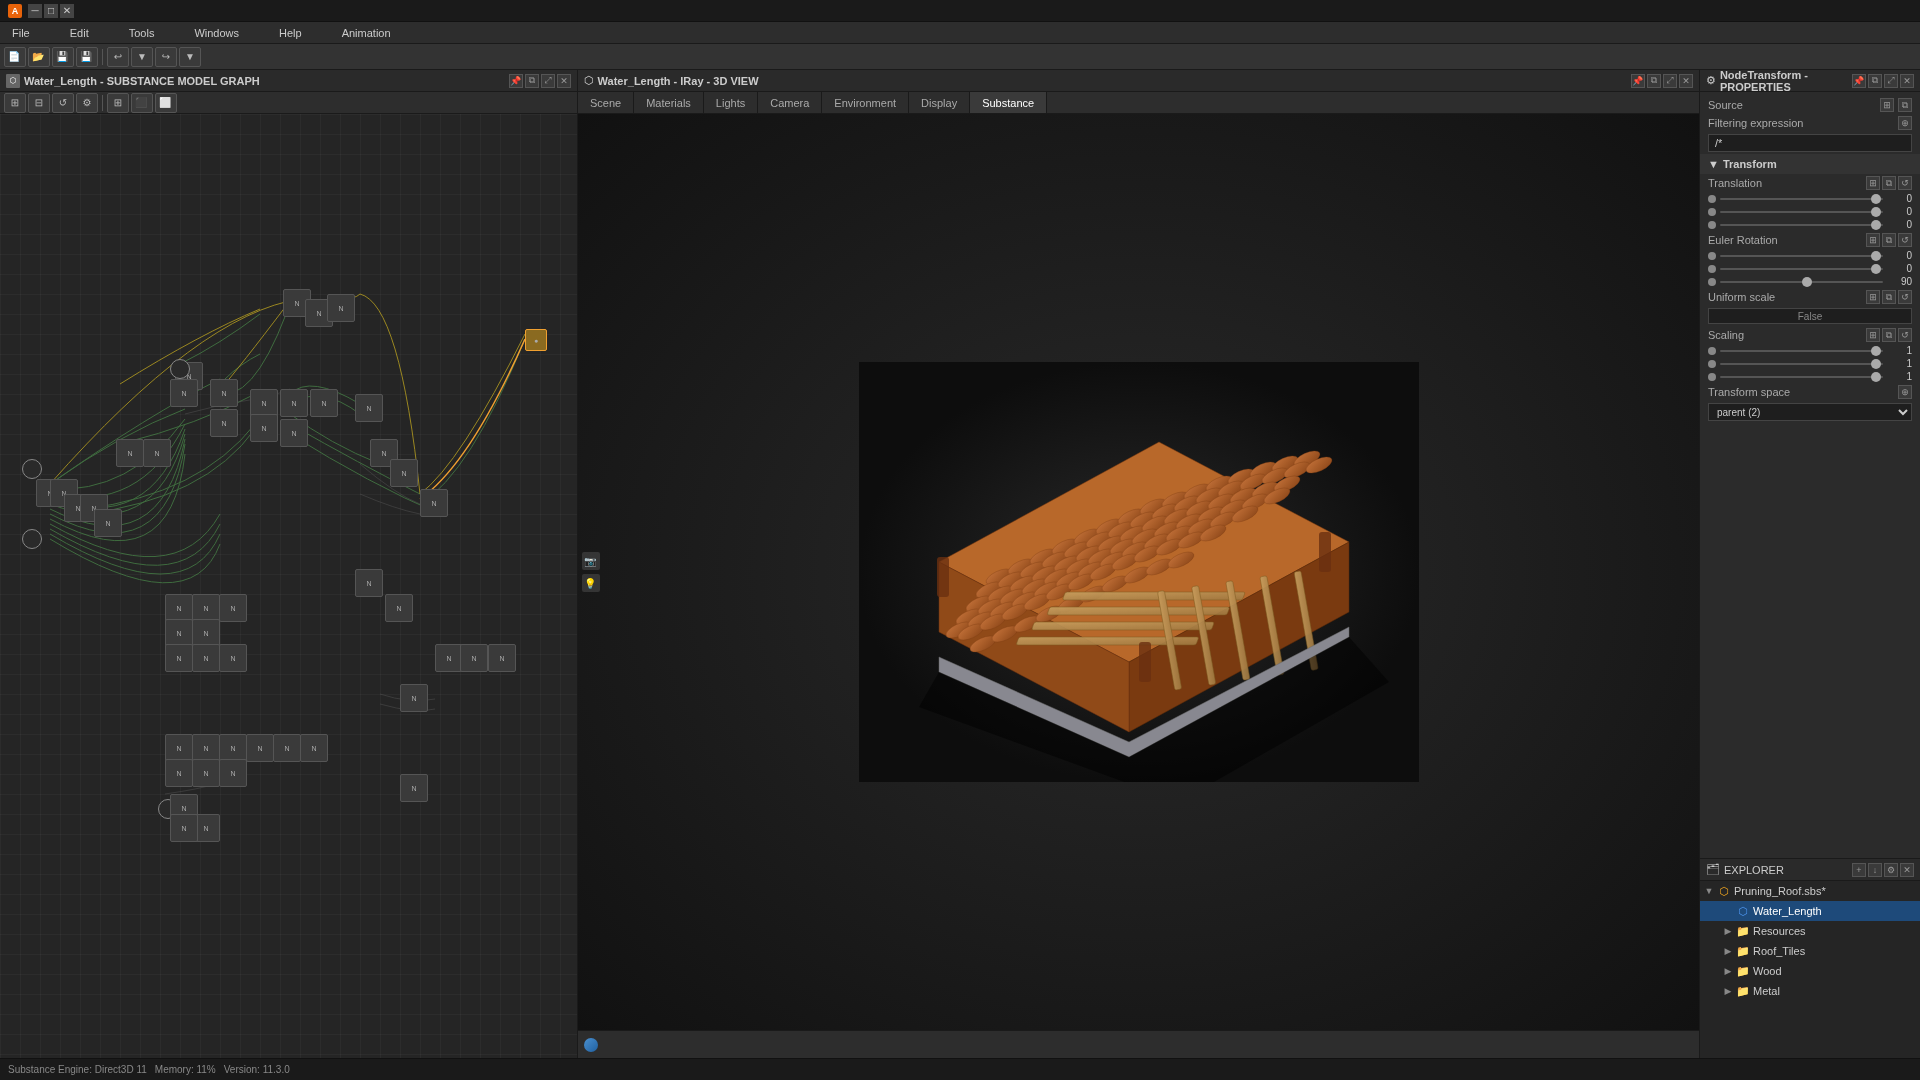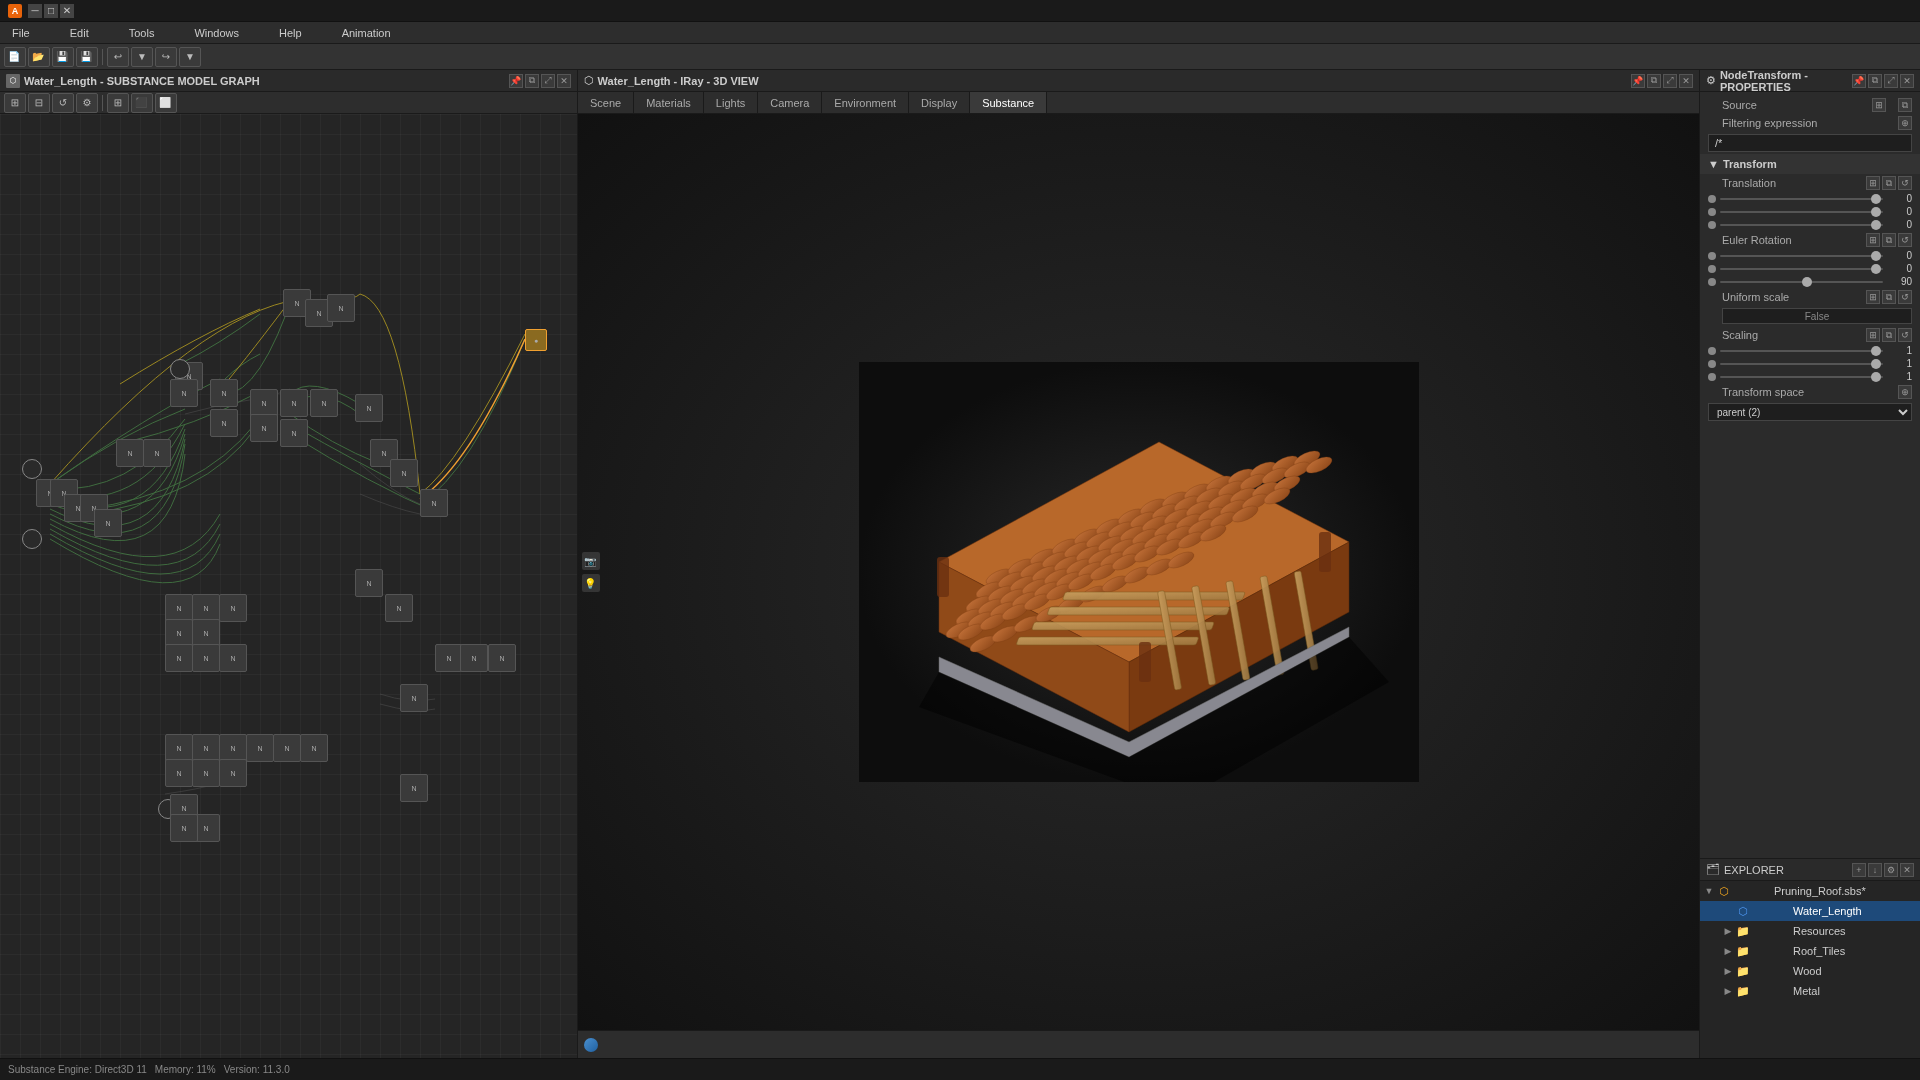--- a/index.html
+++ b/index.html
@@ -240,23 +240,22 @@
     }
     #props-content {
       flex: 1;
       overflow-y: auto;
       padding: 4px 0;
     }
     .prop-row {
       display: flex;
       align-items: center;
       padding: 2px 8px;
-      gap: 12px;
+      gap: 4px;
       min-height: 18px;
-      margin-left: 14px;
     }
     .prop-label {
       color: #aaa;
       font-size: 11px;
       flex: 0 0 auto;
     }
     .section-header {
       height: 20px;
       background: #333;
       display: flex; align-items: center;
@@ -376,21 +375,20 @@
       flex-shrink: 0;
     }
     .tree-icon {
       width: 14px; height: 14px;
       display: flex; align-items: center; justify-content: center;
       flex-shrink: 0;
     }
     .tree-label {
       font-size: 11px;
       color: #ccc;
-      margin-left: 40px;
     }
     .tree-item.selected .tree-label { color: #fff; }
     .tree-indent { width: 16px; flex-shrink: 0; }
 
     
     #status-bar {
       height: 22px;
       background: #1a1a1a;
       border-top: 1px solid #111;
       display: flex;

